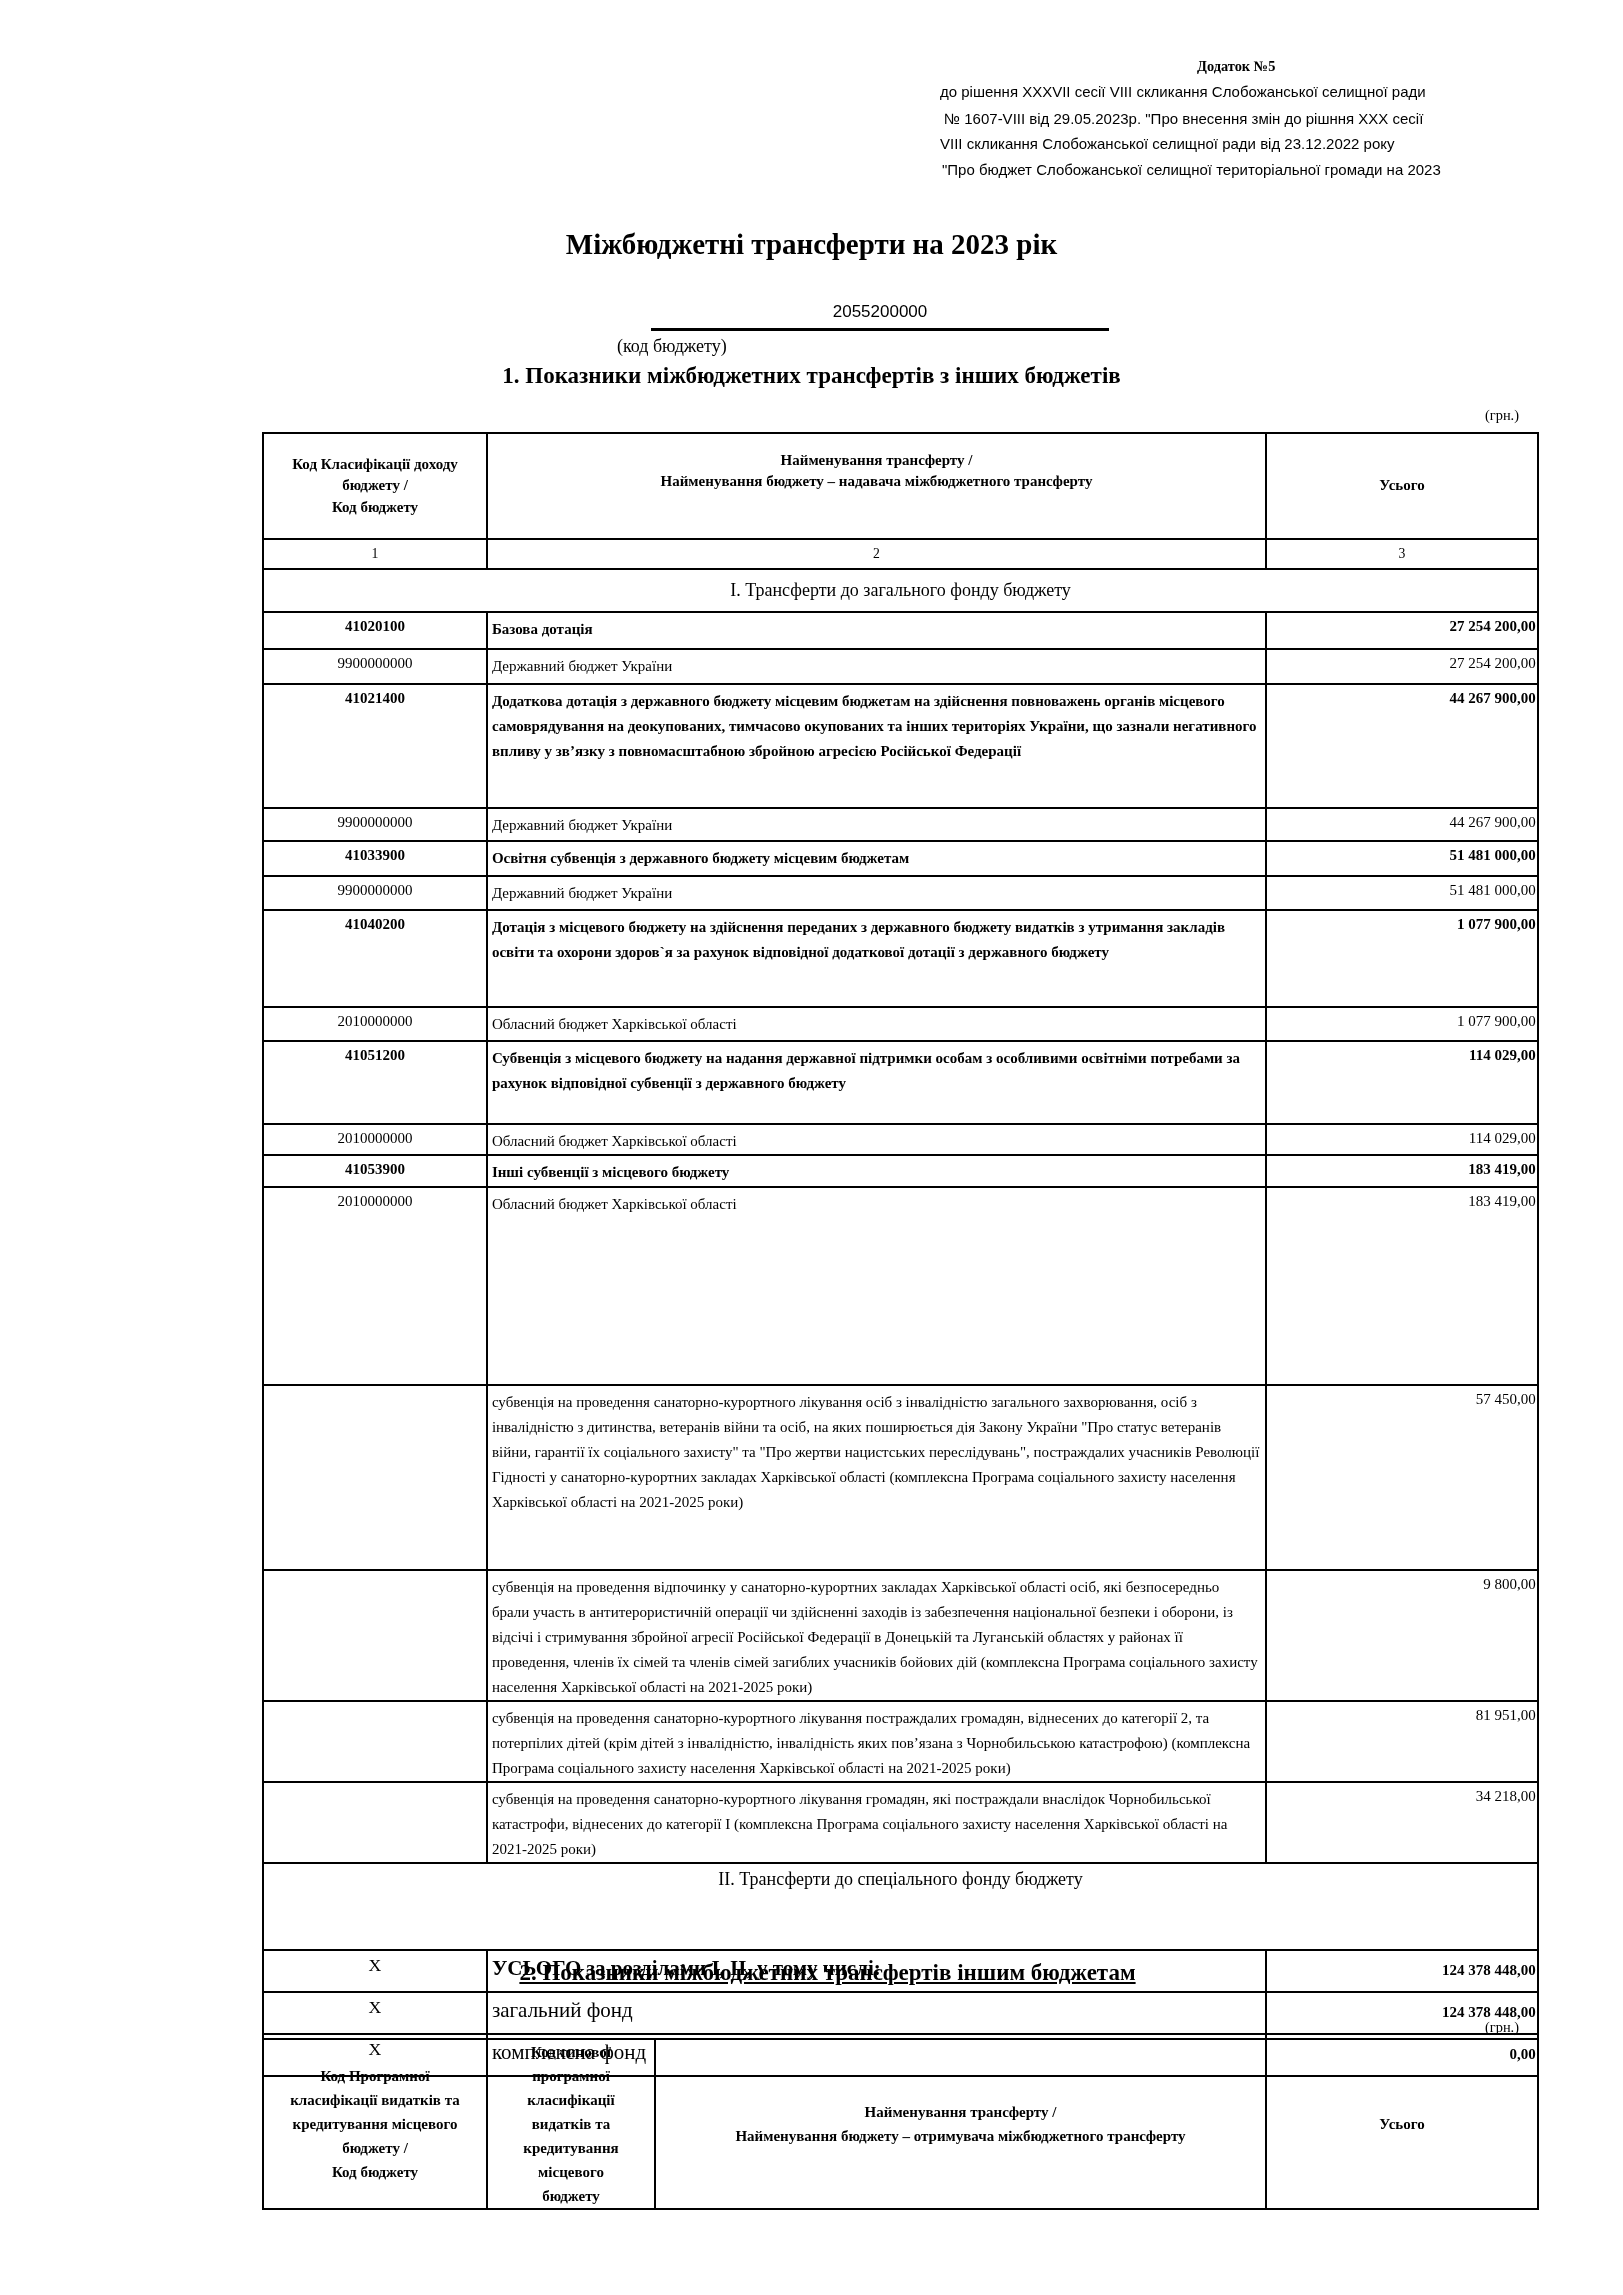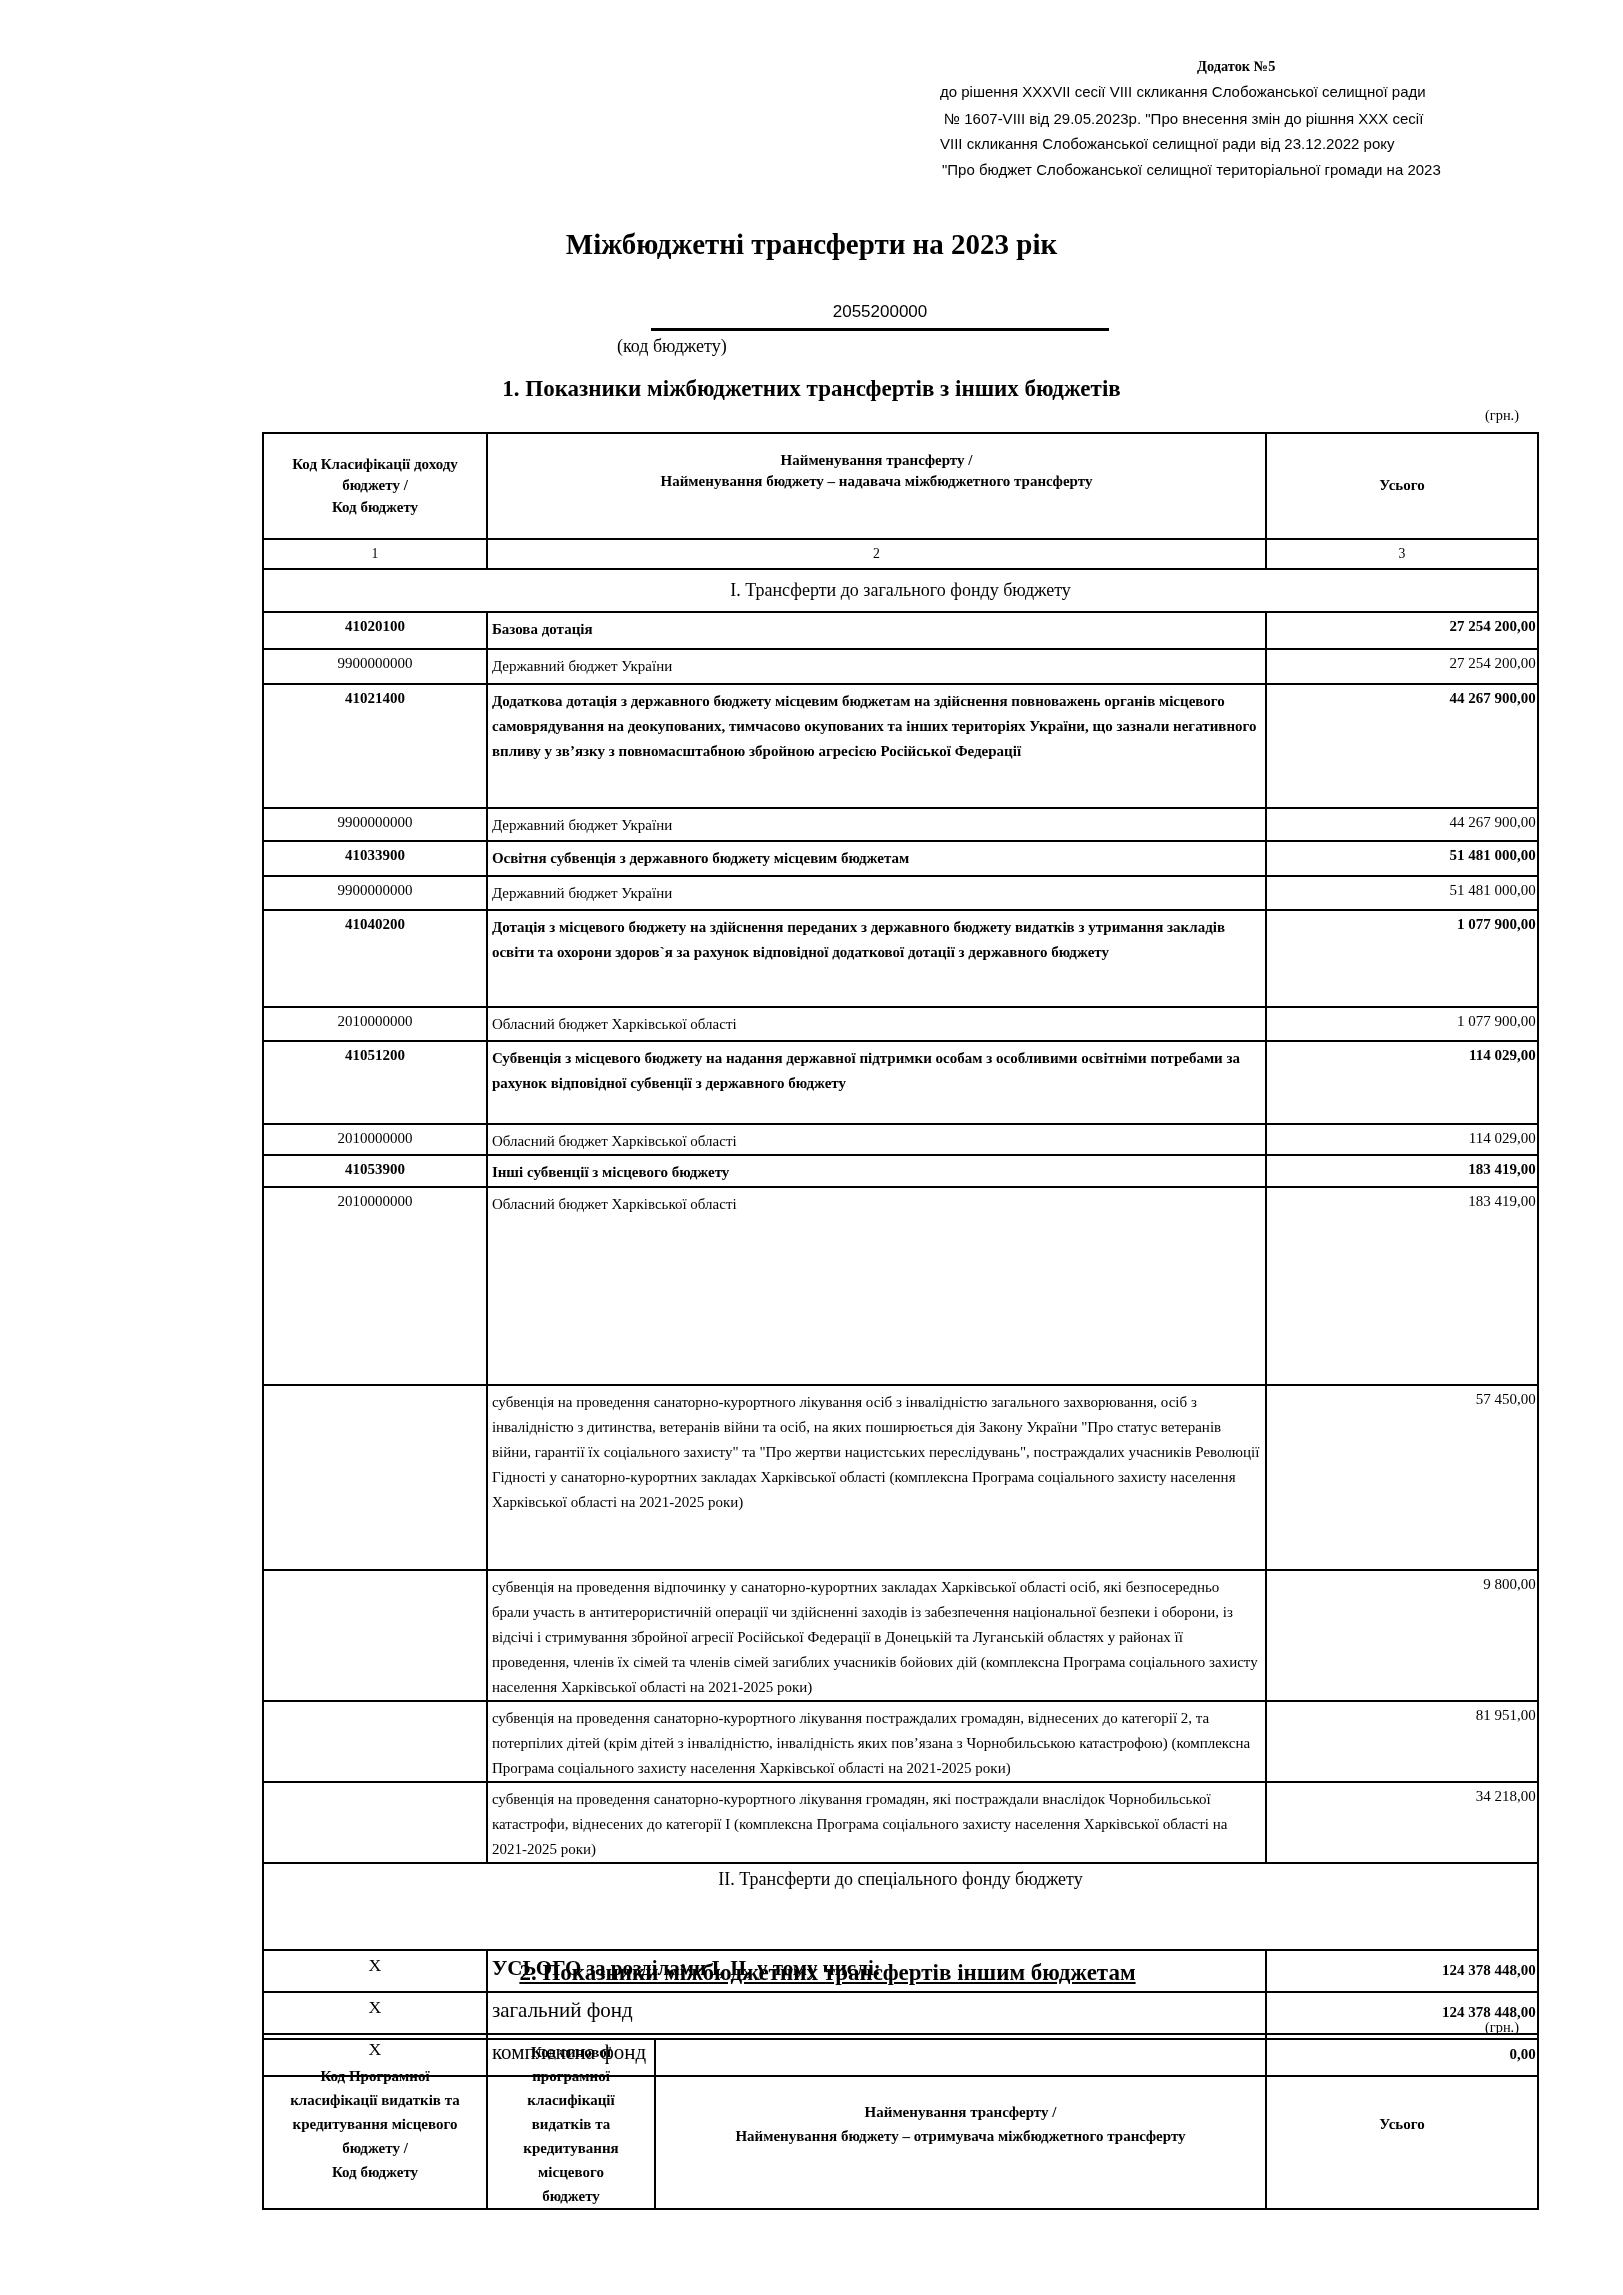--- a/index.html
+++ b/index.html
@@ -16,21 +16,21 @@
     .annex-l2 { left: 944px; top: 107px; }
     .annex-l3 { left: 940px; top: 132px; }
     .annex-l4 { left: 942px; top: 158px; }
 
     .doc-title { left: 0; width: 1623px; top: 228px; text-align: center; font-weight: bold; font-size: 29px; }
     .budget-code { left: 651px; width: 458px; top: 302px; text-align: center;
       font-family: "Liberation Sans", "DejaVu Sans", sans-serif; font-size: 17px; }
     .budget-code-line { left: 651px; width: 458px; top: 328px; height: 3.3px; background: #000; }
     .budget-code-caption { left: 617px; width: 458px; top: 336px; text-align: left; font-size: 18px; }
     .section-title { left: 0; width: 1623px; text-align: center; font-weight: bold; font-size: 23px; }
-    .s1-title { top: 376px; }
+    .s1-title { top: 363px; }
     .s2-title { top: 1960px; left: 16px; text-decoration: underline; }
     .unit { font-size: 14.4px; }
     .unit1 { left: 1485px; top: 407px; }
     .unit2 { left: 1485px; top: 2019px; }
 
     
     table { border-collapse: collapse; table-layout: fixed; position: absolute; }
     td, th { border: 2.6px solid #000; padding: 0; box-sizing: border-box; }
     #t1 { left: 262px; top: 432px; width: 1275px; border-radius: 24px; }
     #t1 col.c1 { width: 224px; }

